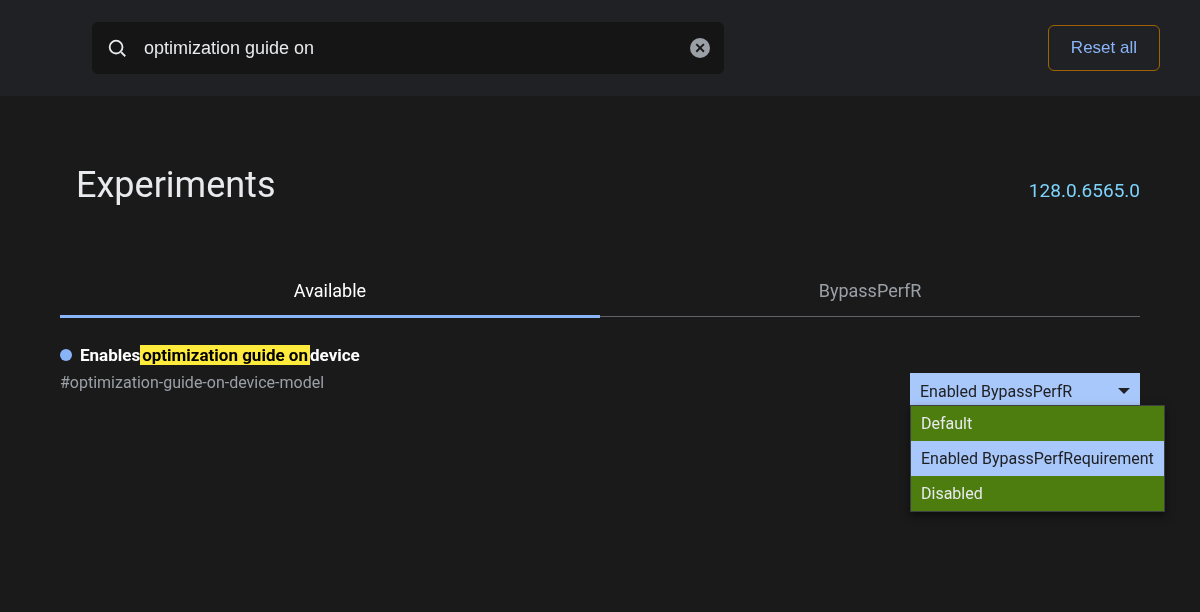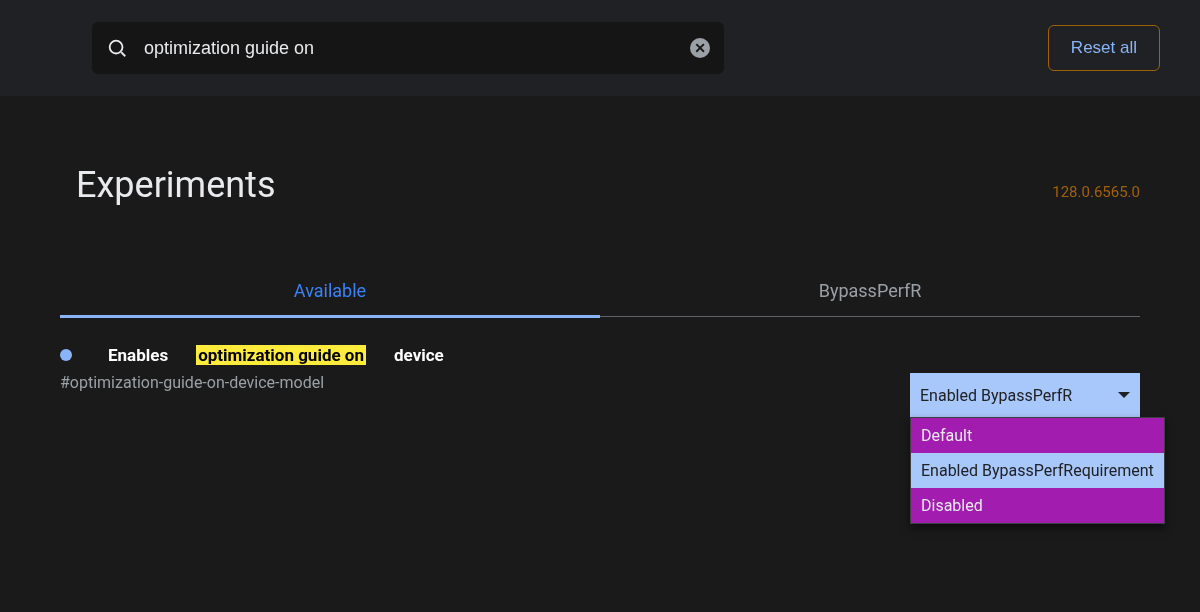--- a/index.html
+++ b/index.html
@@ -77,56 +77,55 @@
     justify-content: space-between;
     margin-top: 52px;
   }
   .page-title {
     font-size: 36px;
     font-weight: 400;
     margin: 16px;
     color: #e8eaed;
   }
   .version {
-    font-size: 15px;
-    color: #a16207;
+    font-size: 19px;
+    color: #7dd3fc;
   }
 
   .tabs {
     display: flex;
     margin-top: 44px;
     border-bottom: 1px solid #5f6368;
   }
   .tab {
     flex: 1;
     text-align: center;
     font-size: 18px;
     padding: 14px 0;
     cursor: pointer;
     color: #9aa0a6;
   }
   .tab.active {
-    color: #3b82f6;
+    color: #ffffff;
     border-bottom: 3px solid #8ab4f8;
     margin-bottom: -2px;
   }
 
   .experiment {
     display: flex;
     margin-top: 28px;
     gap: 40px;
     position: relative;
   }
   .exp-text { flex: 1; }
   .exp-title-line {
     display: flex; align-items: center;
     font-weight: 700;
     font-size: 17px;
     color: #ffffff;
-    gap: 28px;
   }
   .dot {
     width: 12px; height: 12px;
     background: #8ab4f8;
     border-radius: 50%;
     margin-right: 8px;
     flex-shrink: 0;
   }
   .hl {
     background: #ffeb3b;
@@ -148,42 +147,42 @@
 
   .select-area {
     position: relative;
     margin-top: 28px;
     width: 230px;
     flex-shrink: 0;
   }
   .select-display {
     background: #a8c7fa;
     color: #202124;
-    height: 44px;
+    height: 36px;
     display: flex; align-items: center;
     padding: 0 10px;
     font-size: 16px;
     justify-content: space-between;
     cursor: pointer;
     white-space: nowrap;
     overflow: hidden;
   }
   .select-display .chev {
     width: 0; height: 0;
     border-left: 6px solid transparent;
     border-right: 6px solid transparent;
     border-top: 6px solid #202124;
     margin-left: 6px;
     flex-shrink: 0;
   }
   .dropdown {
     position: absolute;
-    top: 44px; left: 0;
+    top: 32px; left: 0;
     min-width: 100%;
-    background: #a21caf;
+    background: #4d7c0f;
     border: 1px solid #3c4043;
     z-index: 10;
     box-shadow: 0 4px 8px rgba(0,0,0,.5);
   }
   .dropdown .opt {
     padding: 8px 10px;
     font-size: 16px;
     color: #e8eaed;
     white-space: nowrap;
     cursor: pointer;

